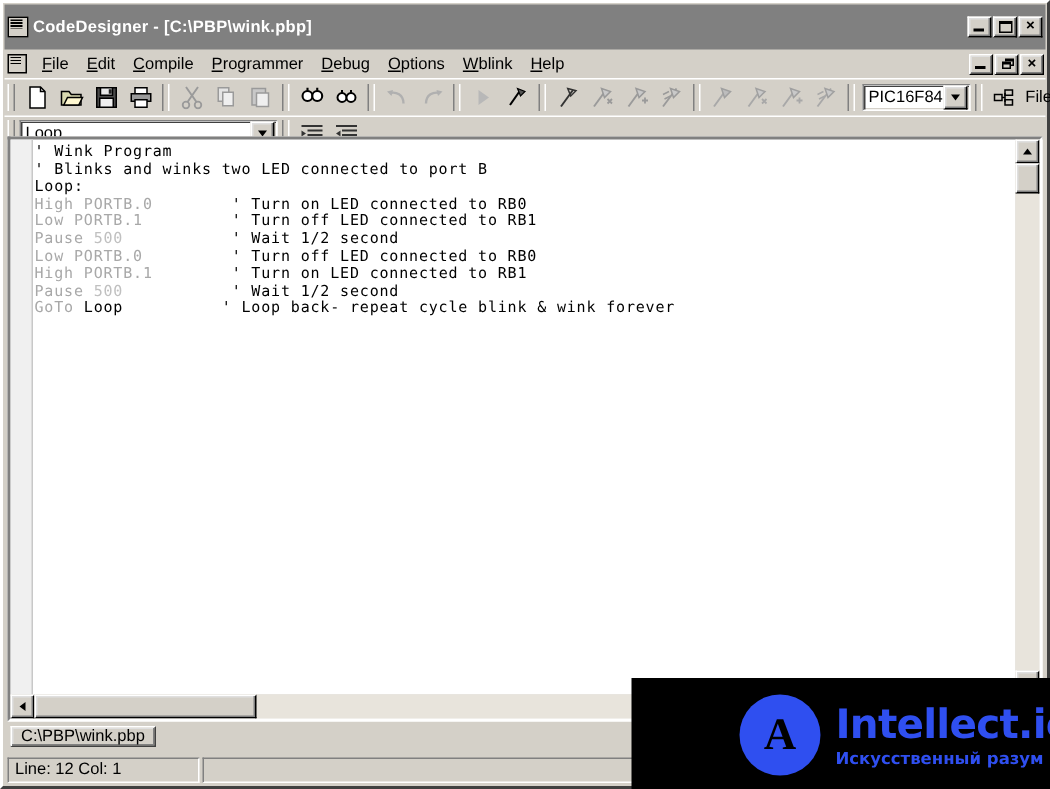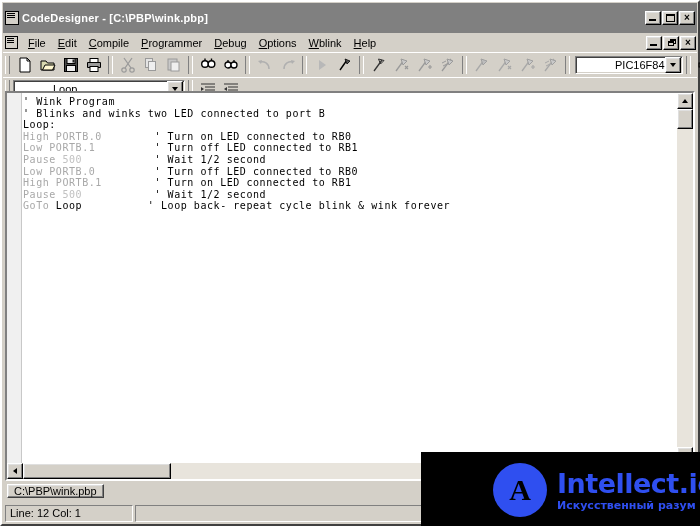--- a/index.html
+++ b/index.html
@@ -98,21 +98,21 @@
     border-left:1px solid #808080;border-right:1px solid #ffffff;}
   .tbtn svg{display:block;}
 
   
   .combo{
     height:18px;background:#ffffff;
     border:1px solid;border-color:#808080 #ffffff #ffffff #808080;
     box-shadow:inset 1px 1px 0 #404040, inset -1px -1px 0 #d4d0c8;
     display:flex;align-items:center;box-sizing:border-box;
   }
-  .combo .ctext{flex:1;padding-left:3px;font-size:11px;color:#000;white-space:nowrap;overflow:hidden;margin-left:36px;}
+  .combo .ctext{flex:1;padding-left:3px;font-size:11px;color:#000;white-space:nowrap;overflow:hidden;}
   .combo .carrow{
     width:16px;height:16px;margin:0 1px 0 0;flex:none;
     background:#d4d0c8;
     border:1px solid;border-color:#ffffff #000000 #000000 #ffffff;
     box-shadow:inset -1px -1px 0 #808080, inset 1px 1px 0 #dfdfdf;
     display:flex;align-items:center;justify-content:center;box-sizing:border-box;
   }
   .arrowdn{width:0;height:0;border-left:3px solid transparent;border-right:3px solid transparent;border-top:4px solid #000;}
   .files-label{font-size:11px;color:#000;white-space:nowrap;margin-left:3px;}
 

